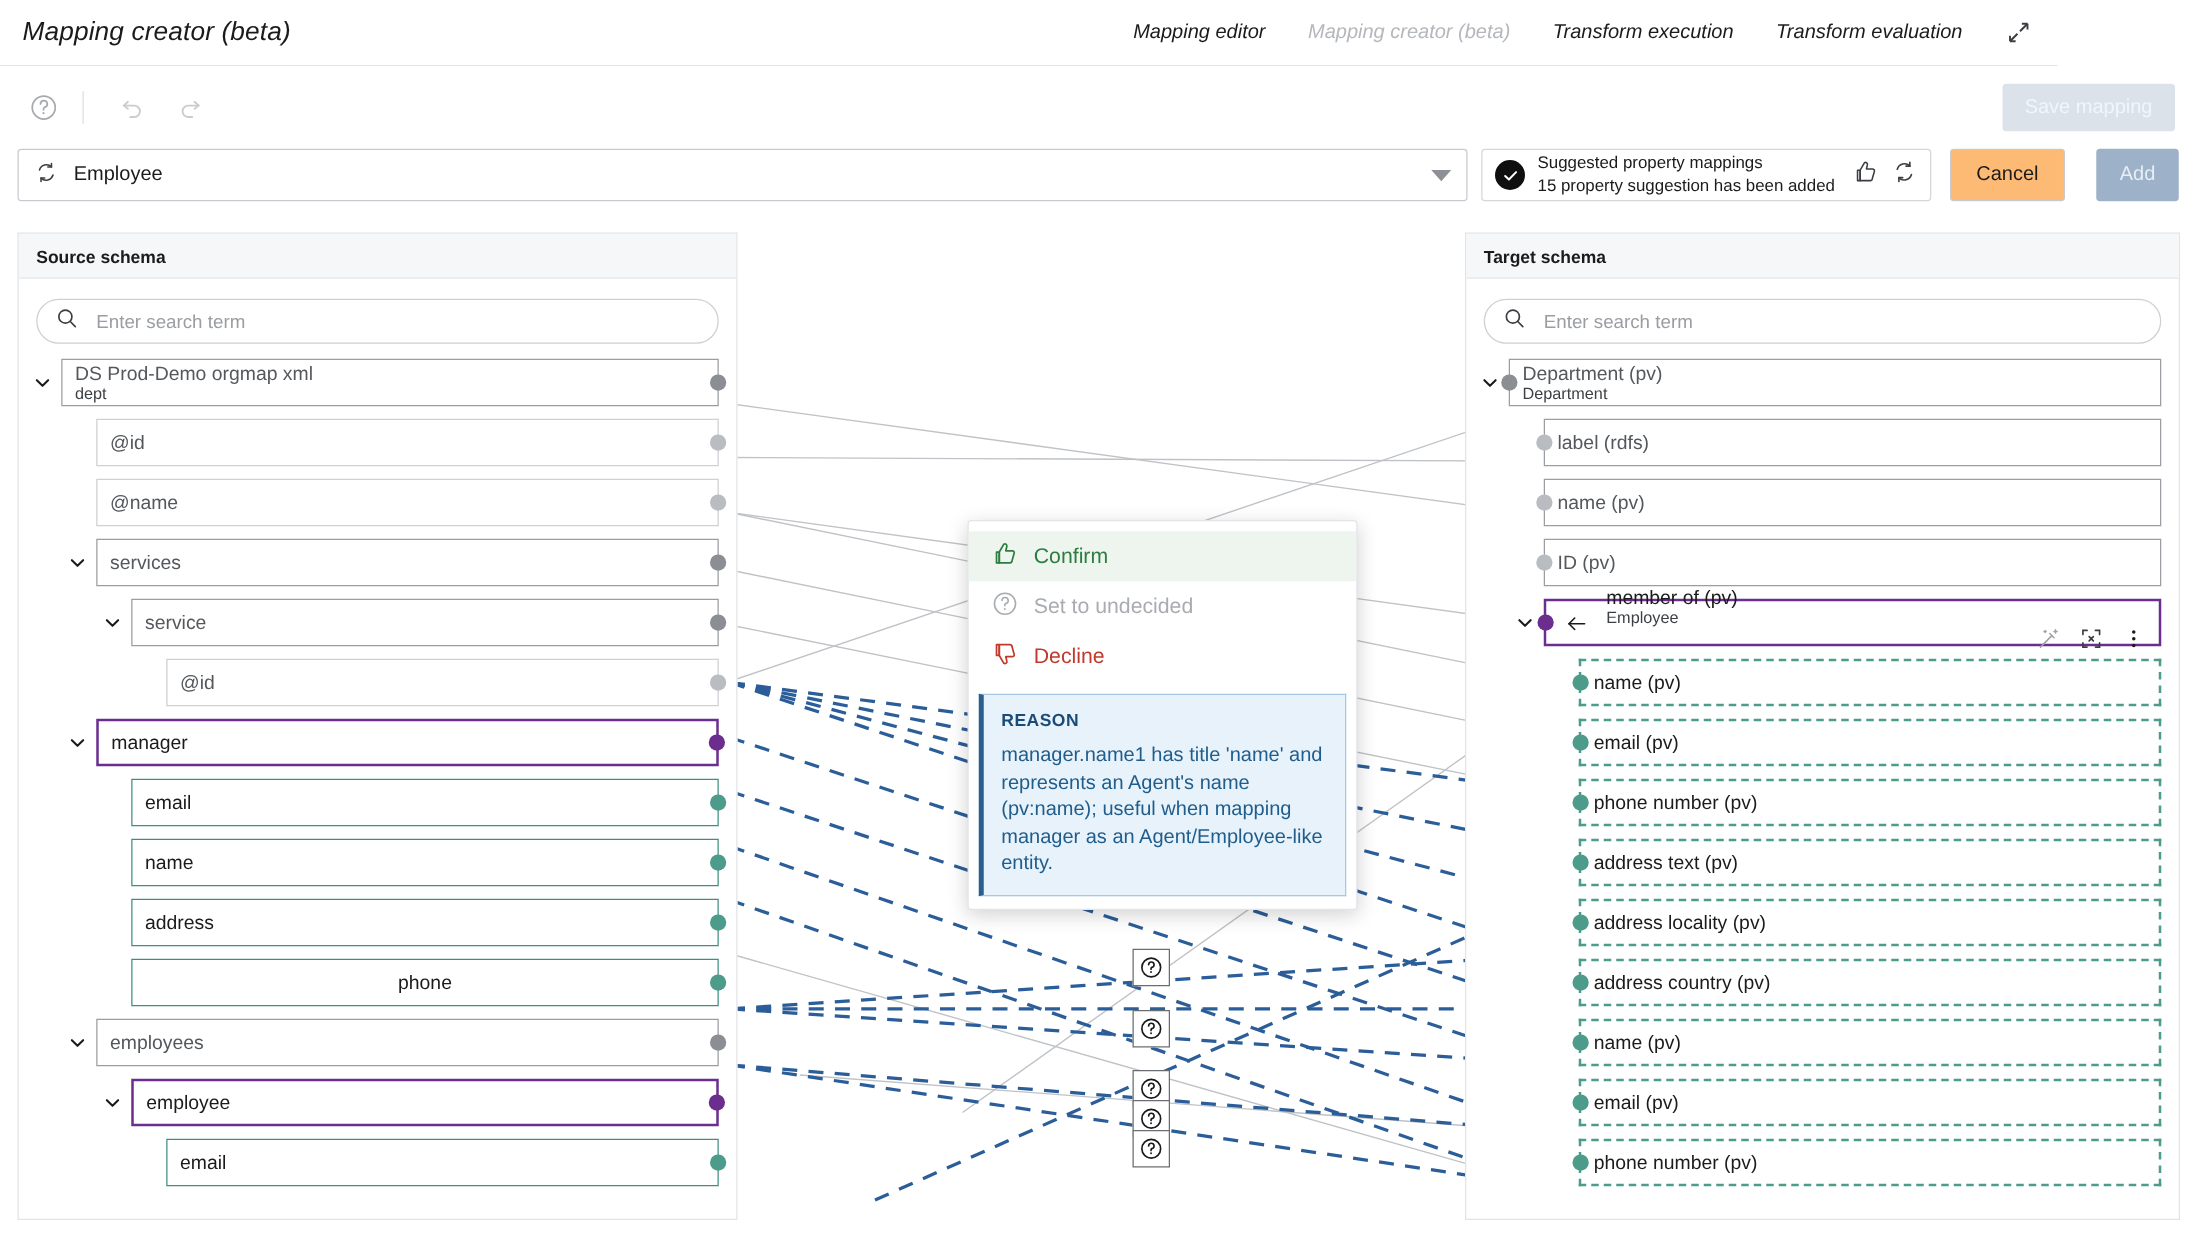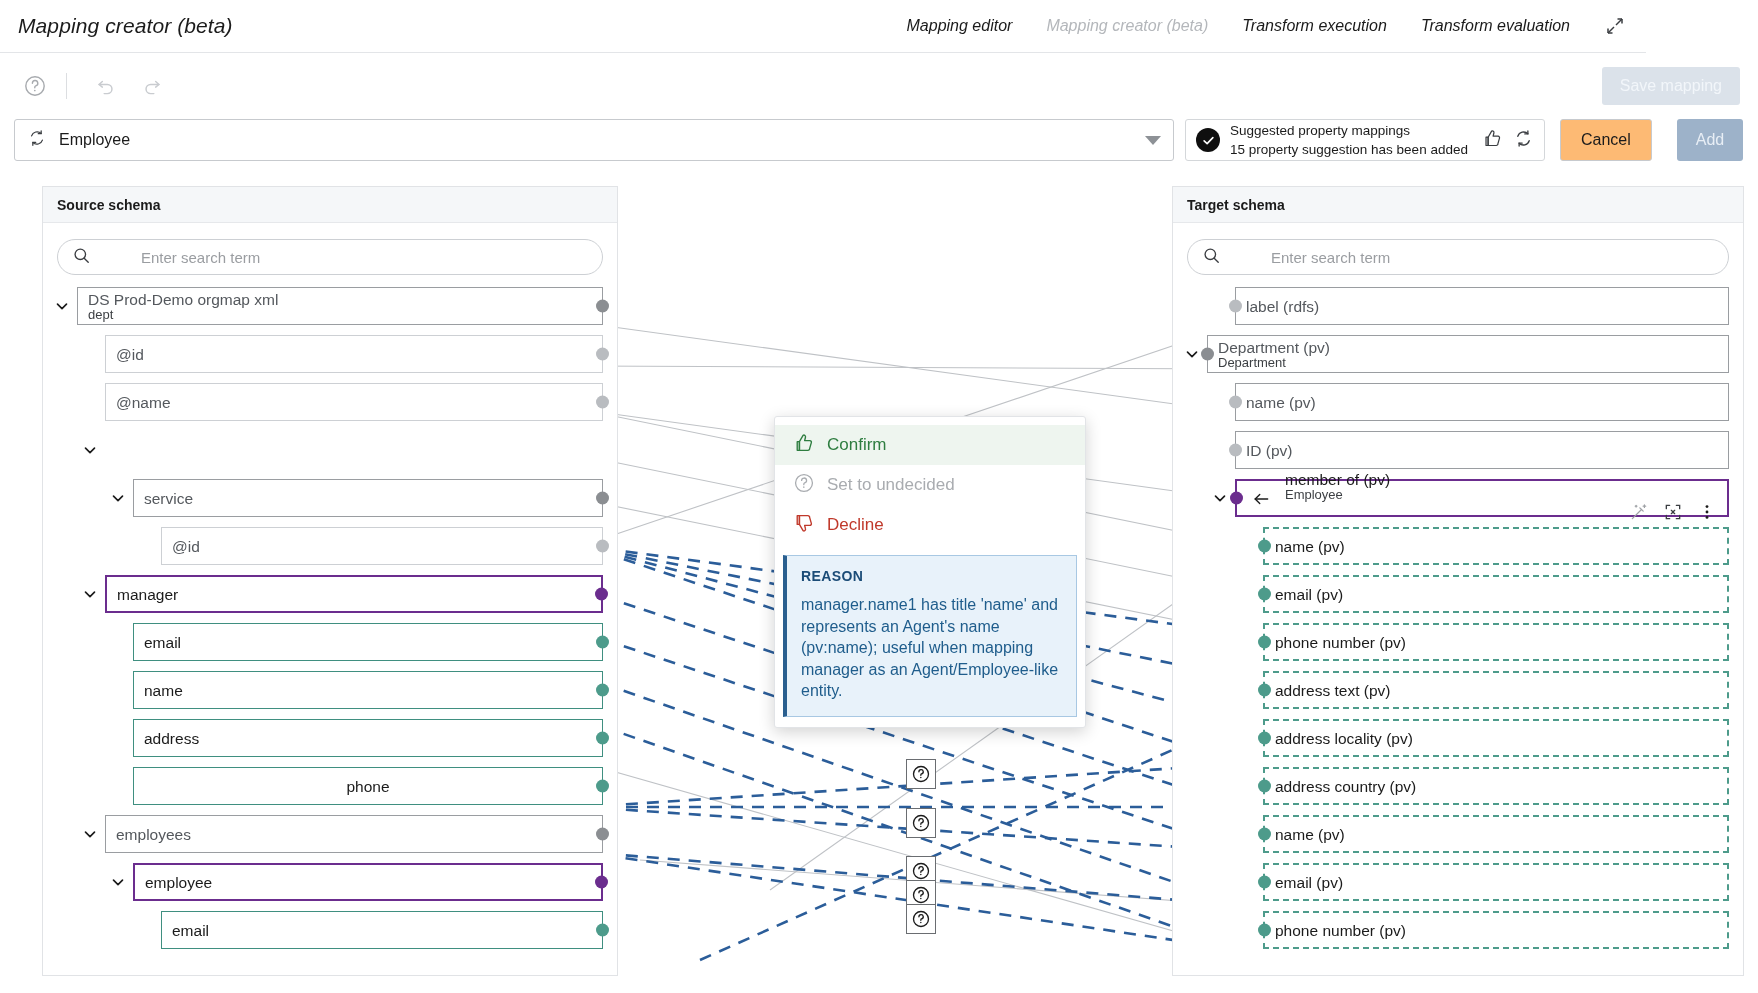--- a/index.html
+++ b/index.html
@@ -105,33 +105,32 @@
     background: #9db2c9; color: #e8eef5;
     font-size: 16px; font-family: inherit; cursor: default;
   }
 
   
   .panel {
     position: absolute; top: 186px; height: 790px;
     background: #fff; border: 1px solid #e1e3e6;
     overflow: hidden;
   }
-  .panel-src  { left: 14px;   width: 576px; margin-left: 28px; }
+  .panel-src  { left: 14px;   width: 576px; }
   .panel-tgt  { left: 1172px; width: 572px; }
   .panel-head {
     height: 36px; background: #f5f7f9; border-bottom: 1px solid #e6e8eb;
     display: flex; align-items: center; padding-left: 14px;
     font-size: 14px; font-weight: bold; color: #1b1b1b;
   }
   .searchbox {
     margin: 16px 14px 0 14px; height: 36px;
     border: 1px solid #cdd0d4; border-radius: 18px;
     display: flex; align-items: center; padding: 0 14px;
     background: #fff;
-    gap: 36px;
   }
   .searchbox input {
     border: none; outline: none; flex: 1;
     font-size: 15px; font-family: inherit; color: #1b1b1b;
     margin-left: 12px; background: transparent;
   }
   .searchbox input::placeholder { color: #9a9da1; }
 
   
   .tree { position: relative; margin-top: 12px; }
@@ -389,20 +388,26 @@
           </div>
           <span class="dot right lightgrey"></span>
         </div>
       </div>
       <div class="tnode i1 pr">
         <span class="chev">
           <svg viewBox="0 0 24 24" width="18" height="18" fill="none" stroke="#1b1b1b" stroke-width="2.2" stroke-linecap="round" stroke-linejoin="round">
             <path d="M6 9.5 L12 15.5 L18 9.5"></path>
           </svg>
         </span>
+        <div class="tbox">
+          <div style="display: flex; flex-direction: column; justify-content: center;">
+            <div class="t1">services</div>
+          </div>
+          <span class="dot right grey"></span>
+        </div>
       </div>
       <div class="tnode i2 pr">
         <span class="chev">
           <svg viewBox="0 0 24 24" width="18" height="18" fill="none" stroke="#1b1b1b" stroke-width="2.2" stroke-linecap="round" stroke-linejoin="round">
             <path d="M6 9.5 L12 15.5 L18 9.5"></path>
           </svg>
         </span>
         <div class="tbox">
           <div style="display: flex; flex-direction: column; justify-content: center;">
             <div class="t1">service</div>
@@ -511,41 +516,41 @@
   <div class="searchbox">
     <span>
       <svg viewBox="0 0 24 24" width="19" height="19" fill="none" stroke="#3a3d41" stroke-width="1.7" stroke-linecap="round">
         <circle cx="10.5" cy="10.5" r="6.6"></circle>
           <path d="M15.4 15.4 L20.5 20.5"></path>
       </svg>
     </span>
     <input type="text" placeholder="Enter search term" style="">
   </div>
   <div class="tree" id="tgt-tree">
-      <div class="tnode i1 pr">
-        <span class="chev empty"></span>
-        <div class="tbox">
-          <div style="display: flex; flex-direction: column; justify-content: center;">
-            <div class="t1">label (rdfs)</div>
-          </div>
-          <span class="dot left lightgrey"></span>
-        </div>
-      </div>
       <div class="tnode i0 pr">
         <span class="chev">
           <svg viewBox="0 0 24 24" width="18" height="18" fill="none" stroke="#1b1b1b" stroke-width="2.2" stroke-linecap="round" stroke-linejoin="round">
             <path d="M6 9.5 L12 15.5 L18 9.5"></path>
           </svg>
         </span>
         <div class="tbox">
           <div style="display: flex; flex-direction: column; justify-content: center;">
             <div class="t1">Department (pv)</div>
             <div class="t2">Department</div>
           </div>
           <span class="dot left grey"></span>
+        </div>
+      </div>
+      <div class="tnode i1 pr">
+        <span class="chev empty"></span>
+        <div class="tbox">
+          <div style="display: flex; flex-direction: column; justify-content: center;">
+            <div class="t1">label (rdfs)</div>
+          </div>
+          <span class="dot left lightgrey"></span>
         </div>
       </div>
       <div class="tnode i1 pr">
         <span class="chev empty"></span>
         <div class="tbox">
           <div style="display: flex; flex-direction: column; justify-content: center;">
             <div class="t1">name (pv)</div>
           </div>
           <span class="dot left lightgrey"></span>
         </div>

